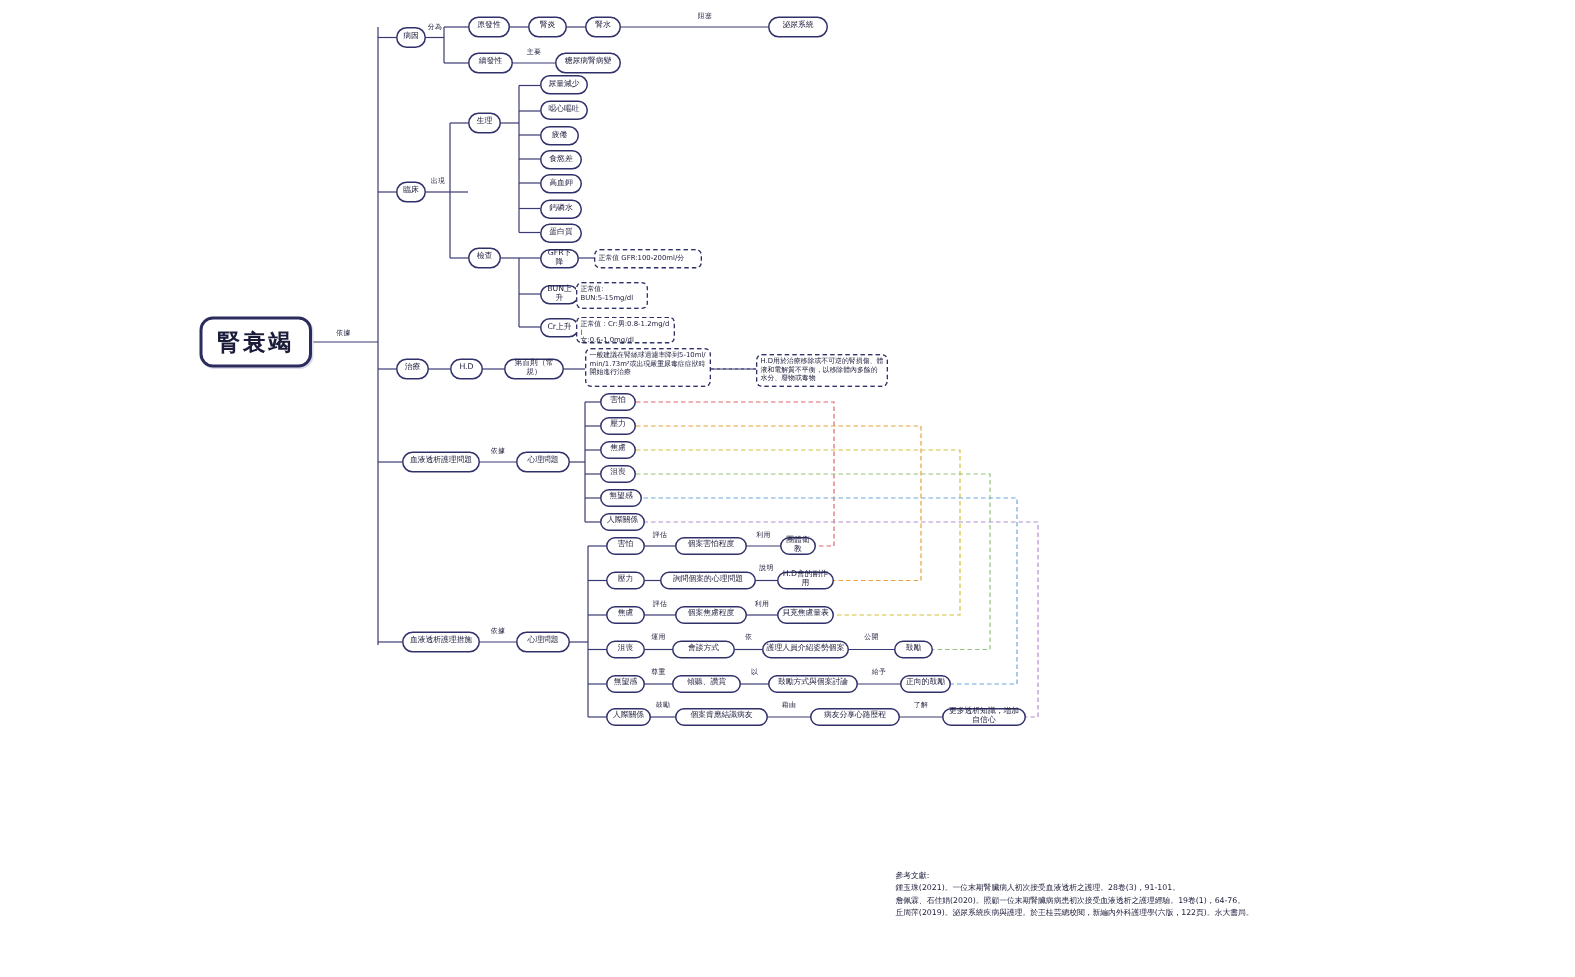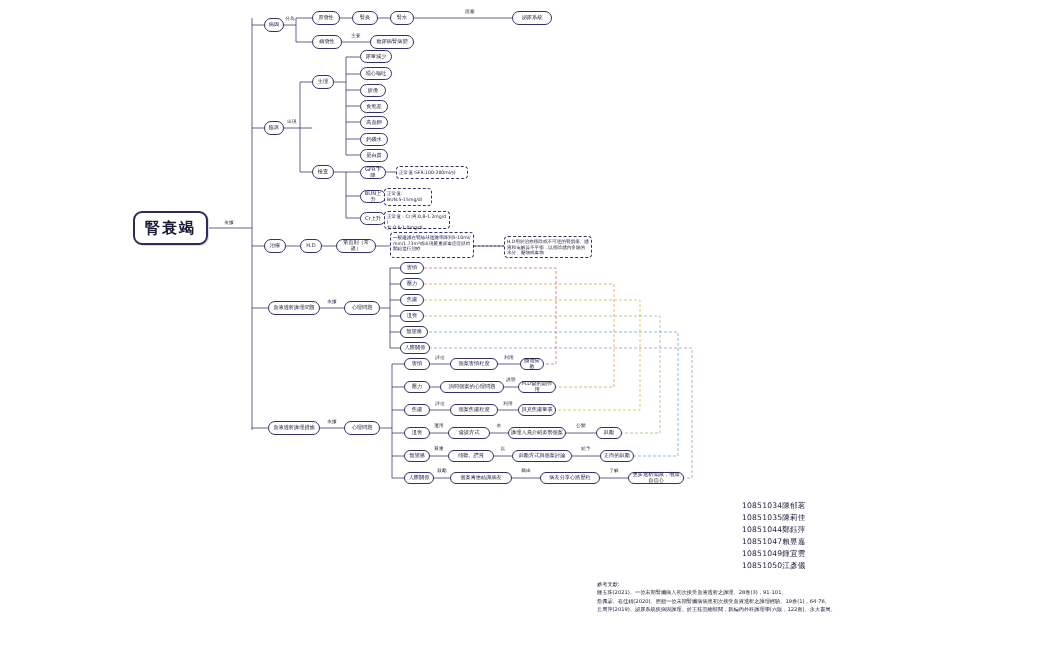--- a/index.html
+++ b/index.html
@@ -299,25 +299,19 @@
   <div class="node pill" style="left:600px; top:450px; width:34px; height:12px;">正向的鼓勵</div>
 
   <div class="node pill" style="left:404px; top:472px; width:30px; height:12px;">人際關係</div>
   <div class="edge-label" style="left:442px; top:470px;">鼓勵</div>
   <div class="node pill" style="left:450px; top:472px; width:62px; height:12px;">個案肯應結識病友</div>
   <div class="edge-label" style="left:526px; top:470px;">藉由</div>
   <div class="node pill" style="left:540px; top:472px; width:60px; height:12px;">病友分享心路歷程</div>
   <div class="edge-label" style="left:614px; top:470px;">了解</div>
   <div class="node pill" style="left:628px; top:472px; width:56px; height:12px;">更多透析知識，增加自信心</div>
 
-  <div class="text-block authors" style="left:742px; top:500px;">10851034陳郁茗
-10851035陳莉佳
-10851044鄭鈺萍
-10851047賴昱嘉
-10851049鍾宜雲
-10851050江彥儀</div>
 
   <div class="text-block refs" style="left:597px; top:580px;">參考文獻:
 鍾玉珠(2021)。一位末期腎臟病人初次接受血液透析之護理。28卷(3)，91-101。
 詹佩霖、石佳娟(2020)。照顧一位末期腎臟病病患初次接受血液透析之護理經驗。19卷(1)，64-76。
 丘周萍(2019)。泌尿系統疾病與護理。於王桂芸總校閱，新編內外科護理學(六版，122頁)。永大書局。</div>
 
 </div>
 
 </body></html>

